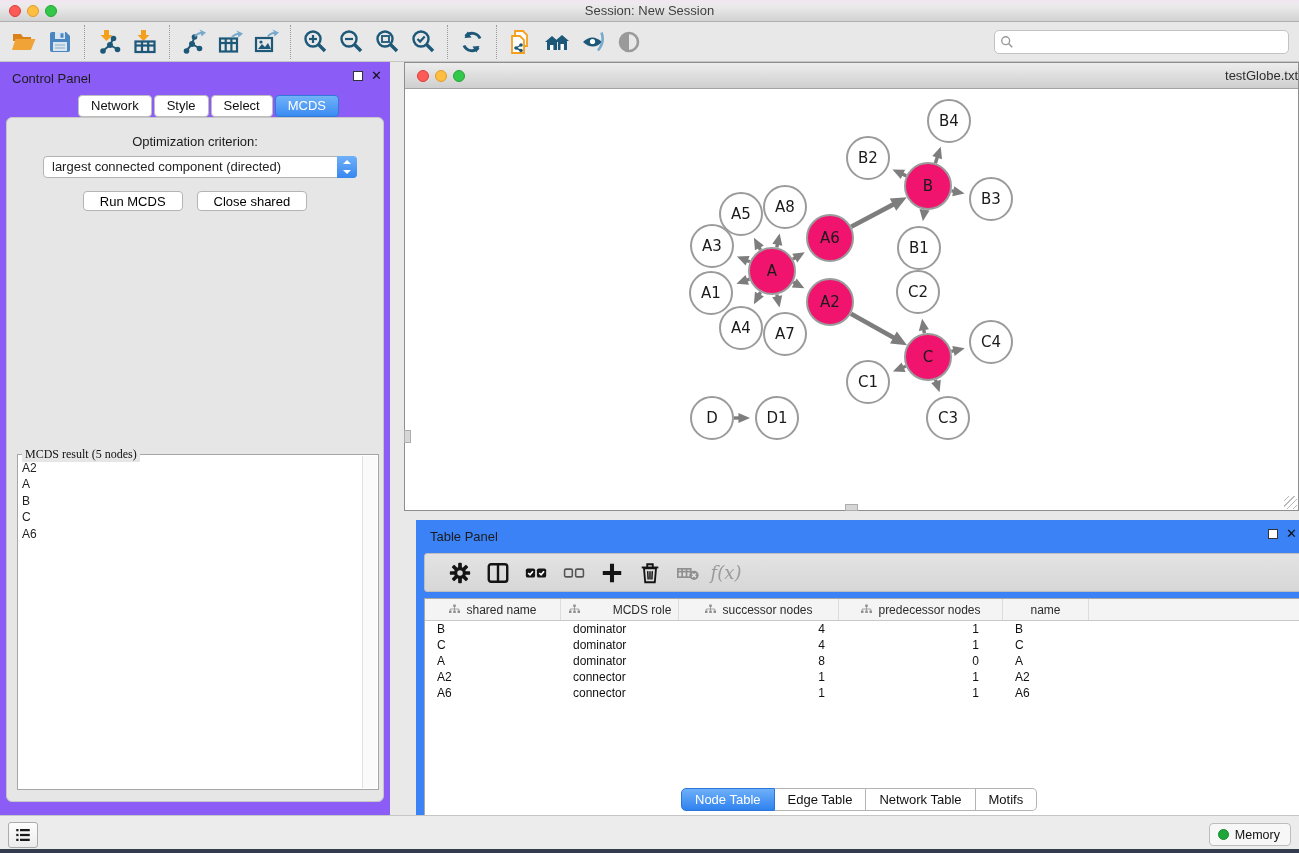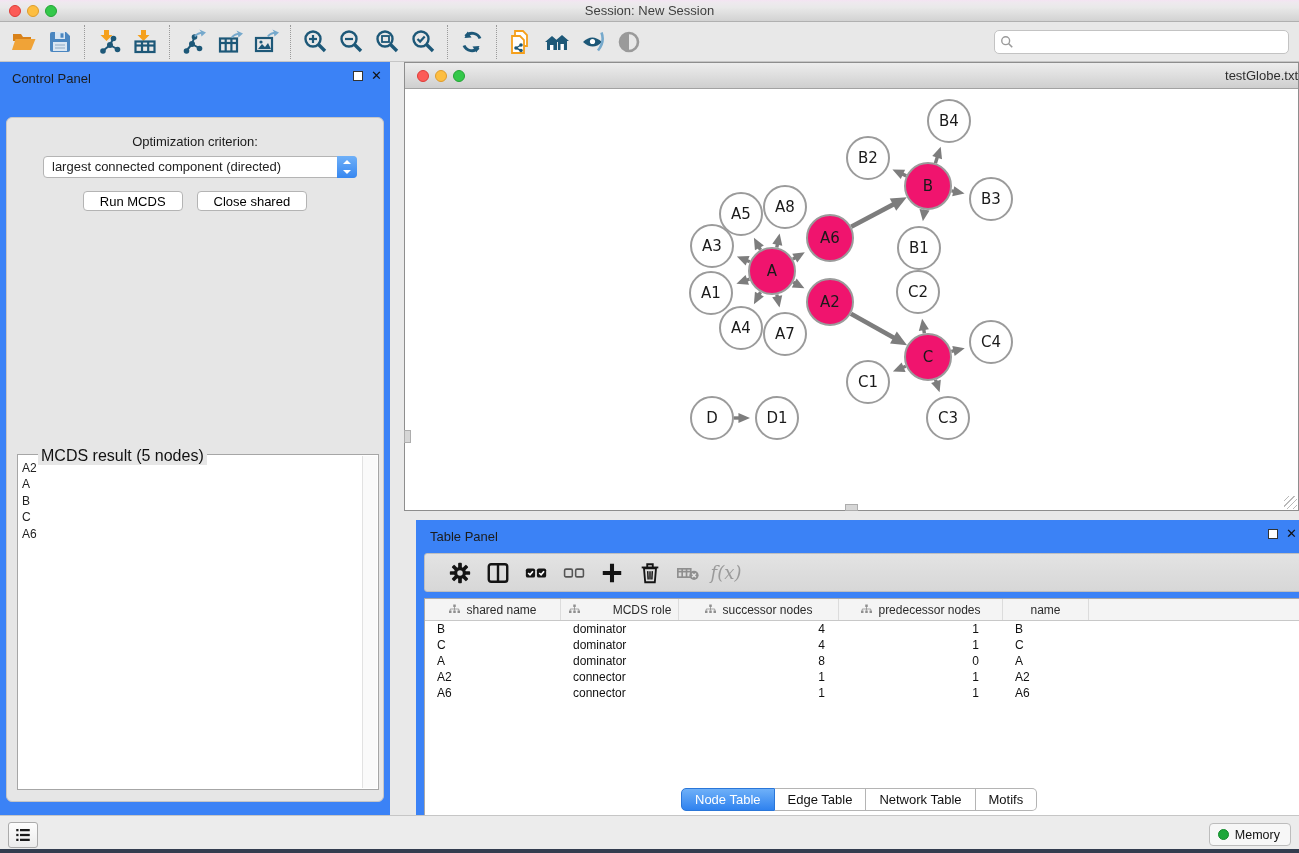--- a/index.html
+++ b/index.html
@@ -20,21 +20,21 @@
   .tb-group { display:flex; align-items:center; height:34px; padding:0 6px; }
   .tb-group + .tb-group { border-left:1px dotted #9a9a9a; }
   .tb-btn { width:36px; height:30px; display:flex; align-items:center; justify-content:center; cursor:default; }
   .tb-btn svg { width:26px; height:26px; }
   .search-wrap { position:absolute; right:10px; top:8px; width:295px; height:24px; }
   .search-field { width:100%; height:100%; border:1px solid #c3c3c3; border-radius:5px; background:#fff;
     padding:0 6px 0 24px; font-size:13px; outline:none; }
   .search-wrap svg { position:absolute; left:6px; top:5px; width:14px; height:14px; }
 
   
-  .control-panel { position:absolute; left:0; top:62px; width:390px; height:753px; background:#3b82f6; }
+  .control-panel { position:absolute; left:0; top:62px; width:390px; height:753px; background:#8b5cf6; }
   .panel-head { position:relative; height:32px; }
   .panel-title { position:absolute; left:12px; top:9px; color:#1c1c1c; }
   .panel-ctrls { position:absolute; right:8px; top:9px; display:flex; gap:8px; align-items:center; }
   .float-ico { width:10px; height:10px; border:1.5px solid #333; background:#fff; display:inline-block; }
   .close-ico { font-weight:bold; font-size:13px; color:#111; line-height:10px; }
 
   .cp-tabs { position:absolute; left:78px; top:33px; height:22px; display:flex; gap:2px; z-index:2; }
   .cp-tab { height:22px; padding:0 12px; background:#fff; border:1px solid #bdbdbd; border-radius:4px;
     font-size:13px; line-height:20px; color:#111; }
   .cp-tab.active { background:linear-gradient(#72b3f8,#3a8bf2); border-color:#2f7ad8; color:#fff; }
@@ -46,21 +46,21 @@
     border:1px solid #b4b4b4; border-radius:4px; line-height:20px; padding-left:8px; font-size:13px; }
   .criterion .stepper { position:absolute; right:-1px; top:-1px; width:20px; height:22px; border-radius:0 4px 4px 0;
     background:linear-gradient(#6fb0f8,#3787f0); }
   .stepper:before { content:""; position:absolute; left:6px; top:4px; border:4px solid transparent; border-bottom-color:#fff; border-top-width:0; }
   .stepper:after { content:""; position:absolute; left:6px; bottom:4px; border:4px solid transparent; border-top-color:#fff; border-bottom-width:0; }
   .cp-buttons { position:absolute; left:0; top:73px; width:100%; display:flex; justify-content:center; gap:14px; }
   .cp-btn { height:20px; padding:0 16px; background:#fff; border:1px solid #b4b4b4; border-radius:4px; font-size:13px; }
 
   .mcds-fieldset { position:absolute; left:10px; top:336px; width:362px; height:336px;
     border:1px solid #a6a6a6; background:#fff; }
-  .mcds-legend { position:absolute; left:20px; top:-8px; background:#e6e6e6; padding:0 3px; font-size:16px; color:#111; }
+  .mcds-legend { position:absolute; left:4px; top:-8px; background:#e6e6e6; padding:0 3px; font-size:12px; color:#111;font-family:Liberation Serif, serif; }
   .mcds-list { position:absolute; left:1px; top:1px; right:15px; bottom:1px; border-right:1px solid #e2e2e2;
     padding:4px 0 0 3px; font-size:12px; line-height:16.4px; overflow:hidden; }
   .mcds-scroll { position:absolute; right:1px; top:1px; width:14px; bottom:1px; background:#fafafa; }
 
   
   .net-window { position:absolute; left:404px; top:62px; width:895px; height:449px;
     border:1px solid #8e8e8e; background:#fff; }
   .net-titlebar { position:relative; height:26px; background:linear-gradient(#ededed,#cfcfcf);
     border-bottom:1px solid #a2a2a2; text-align:right; line-height:25px; color:#2e2e2e; }
   .net-titlebar .tl { top:7px; }
@@ -296,20 +296,26 @@
 </div>
 
 <div class="control-panel">
   <div class="panel-head">
     <span class="panel-title">Control Panel</span>
     <span class="panel-ctrls">
       <span class="float-ico"></span>
       <span class="close-ico">✕</span>
     </span>
   </div>
+  <div class="cp-tabs" id="cp-tabs">
+      <div class="cp-tab">Network</div>
+      <div class="cp-tab">Style</div>
+      <div class="cp-tab">Select</div>
+      <div class="cp-tab active">MCDS</div>
+    </div>
   <div class="cp-body">
     <div class="opt-label">Optimization criterion:</div>
     <div class="criterion">
       <span>largest connected component (directed)</span>
       <span class="stepper"></span>
     </div>
     <div class="cp-buttons">
       <button class="cp-btn">Run MCDS</button>
       <button class="cp-btn">Close shared</button>
     </div>

